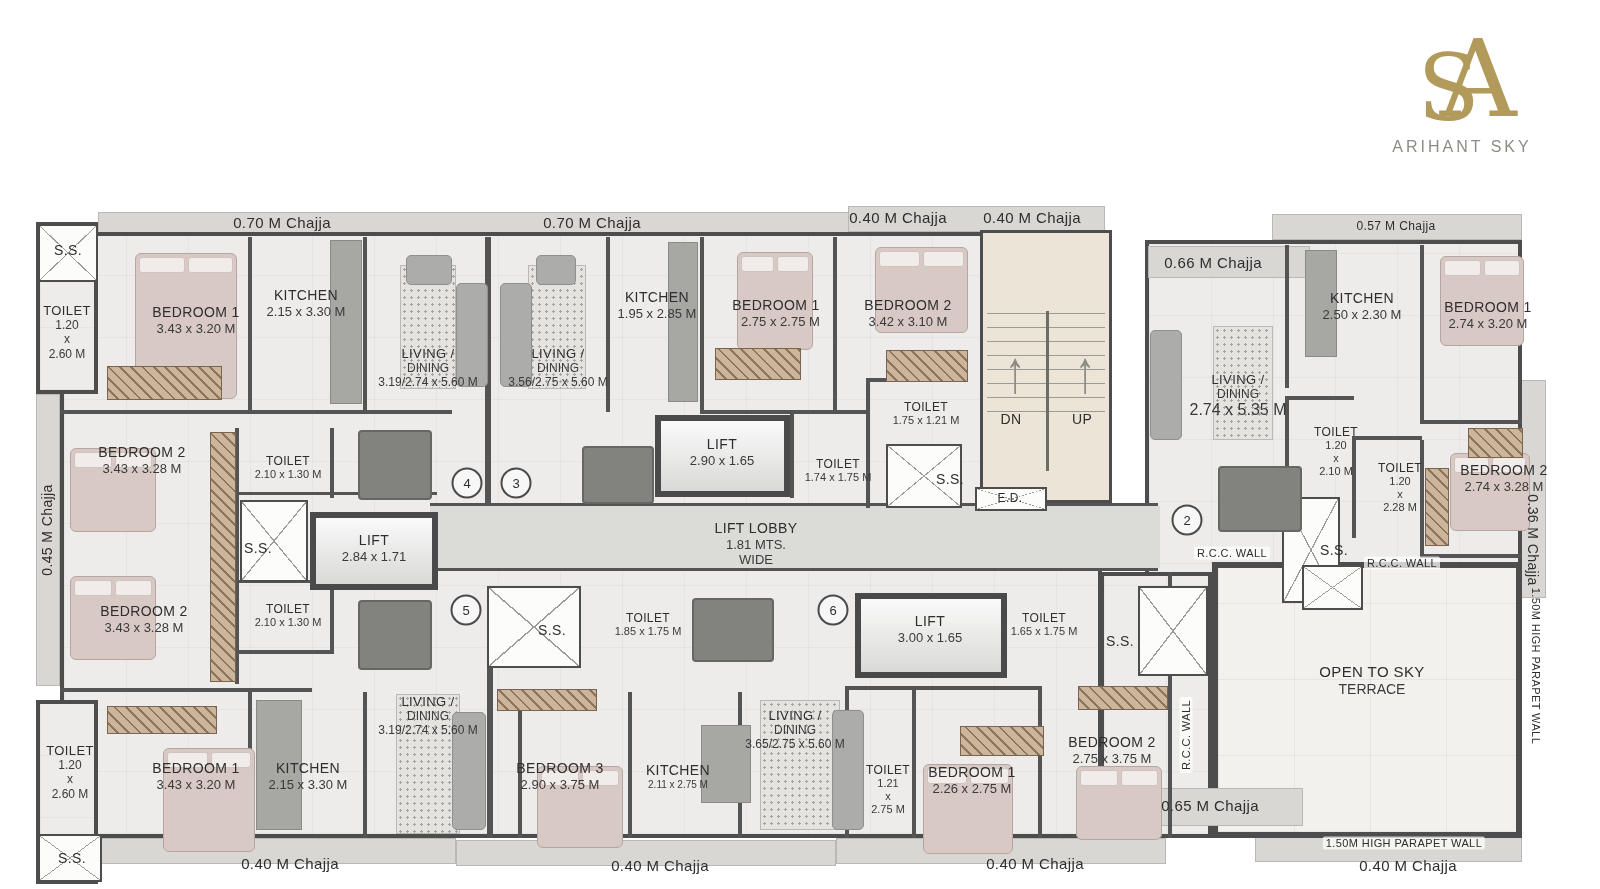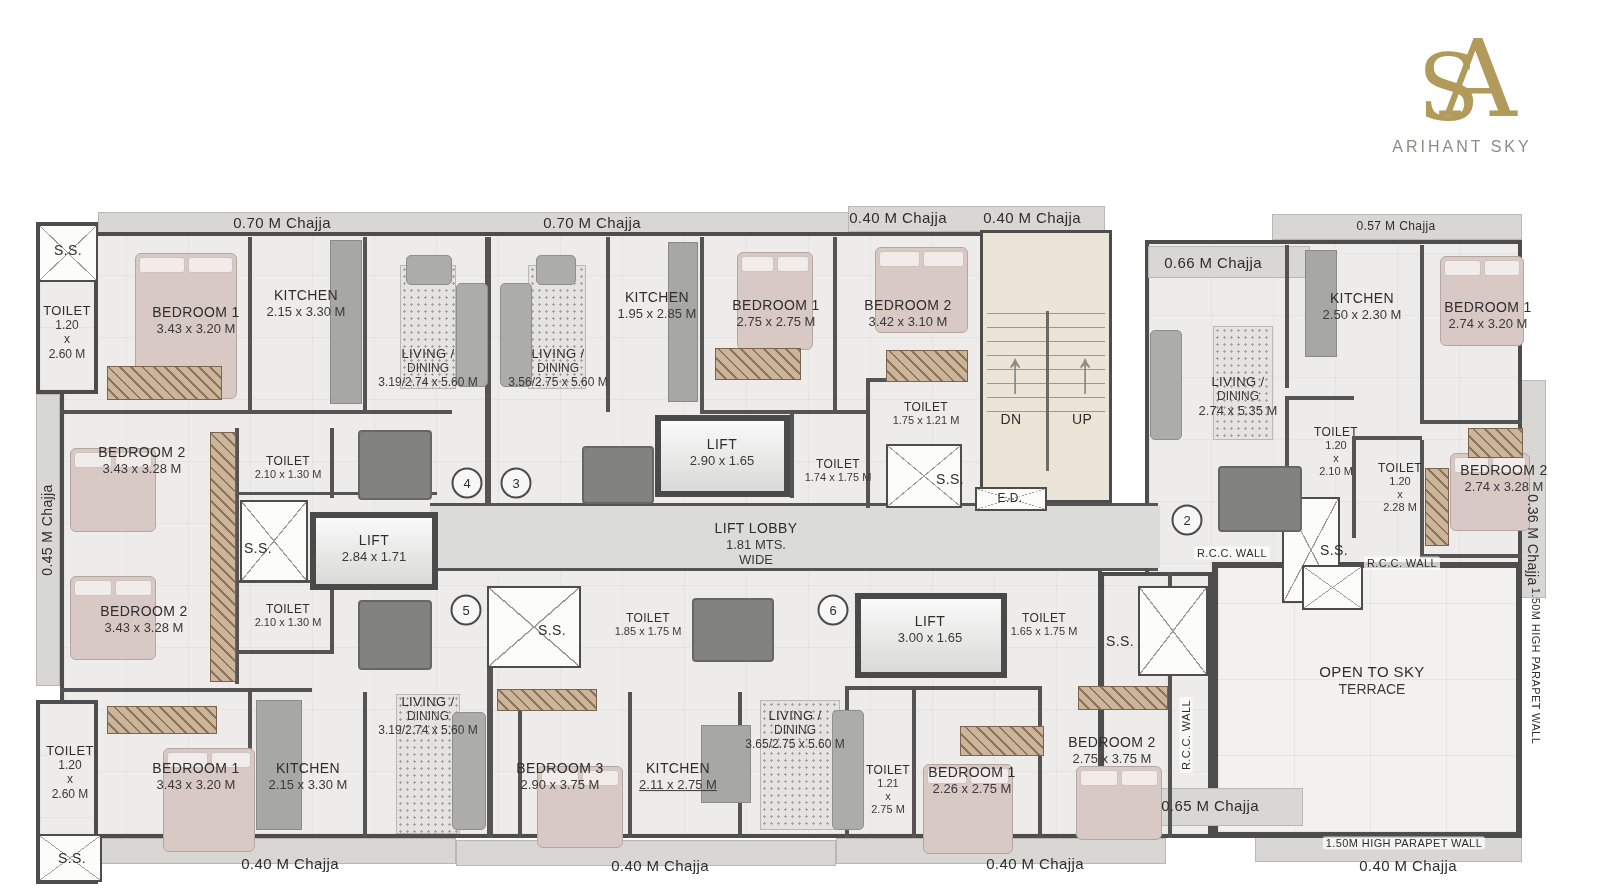--- a/index.html
+++ b/index.html
@@ -303,21 +303,21 @@
         <span class="t" style="font-size: 13px;">LIVING /</span>
         <span class="d" style="font-size: 12px;">DINING</span>
         <span class="d" style="font-size: 12px;">3.56/2.75 x 5.60 M</span>
       </div>
       <div class="lbl" style="left: 657px; top: 305px;">
         <span class="t" style="font-size: 14px;">KITCHEN</span>
         <span class="d" style="font-size: 13px;">1.95 x 2.85 M</span>
       </div>
       <div class="lbl" style="left: 776px; top: 313px;">
         <span class="t" style="font-size: 14px;">BEDROOM 1</span>
-        <span class="d" style="font-size: 13px;">2.75 x 2.75 M</span>
+        <span class="d" style="font-size: 13px; text-align: right;">2.75 x 2.75 M</span>
       </div>
       <div class="lbl" style="left: 908px; top: 313px;">
         <span class="t" style="font-size: 14px;">BEDROOM 2</span>
         <span class="d" style="font-size: 13px;">3.42 x 3.10 M</span>
       </div>
       <div class="lbl" style="left: 926px; top: 414px;">
         <span class="t" style="font-size: 12px;">TOILET</span>
         <span class="d" style="font-size: 11px;">1.75 x 1.21 M</span>
       </div>
       <div class="lbl" style="left: 1011px; top: 419px;">
@@ -411,21 +411,21 @@
         <span class="t" style="font-size: 13px;">LIVING /</span>
         <span class="d" style="font-size: 12px;">DINING</span>
         <span class="d" style="font-size: 12px;">3.19/2.74 x 5.60 M</span>
       </div>
       <div class="lbl" style="left: 560px; top: 776px;">
         <span class="t" style="font-size: 14px;">BEDROOM 3</span>
         <span class="d" style="font-size: 13px;">2.90 x 3.75 M</span>
       </div>
       <div class="lbl" style="left: 678px; top: 776px;">
         <span class="t" style="font-size: 14px;">KITCHEN</span>
-        <span class="d" style="font-size: 13px; text-decoration: underline;">2.11 x 2.75 M</span>
+        <span class="d" style="font-size: 10px;">2.11 x 2.75 M</span>
       </div>
       <div class="lbl" style="left: 795px; top: 730px;">
         <span class="t" style="font-size: 13px;">LIVING /</span>
         <span class="d" style="font-size: 12px;">DINING</span>
         <span class="d" style="font-size: 12px;">3.65/2.75 x 5.60 M</span>
       </div>
       <div class="lbl" style="left: 888px; top: 790px;">
         <span class="t" style="font-size: 12px;">TOILET</span>
         <span class="d" style="font-size: 11px;">1.21</span>
         <span class="d" style="font-size: 11px;">x</span>
@@ -446,21 +446,21 @@
         <span class="t" style="font-size: 14px;">KITCHEN</span>
         <span class="d" style="font-size: 13px;">2.50 x 2.30 M</span>
       </div>
       <div class="lbl" style="left: 1488px; top: 315px;">
         <span class="t" style="font-size: 14px;">BEDROOM 1</span>
         <span class="d" style="font-size: 13px;">2.74 x 3.20 M</span>
       </div>
       <div class="lbl" style="left: 1238px; top: 396px;">
         <span class="t" style="font-size: 13px;">LIVING /</span>
         <span class="d" style="font-size: 12px;">DINING</span>
-        <span class="d" style="font-size: 13px;">2.74 x 5.35 M</span>
+        <span class="d" style="font-size: 16px;">2.74 x 5.35 M</span>
       </div>
       <div class="lbl" style="left: 1336px; top: 452px;">
         <span class="t" style="font-size: 12px;">TOILET</span>
         <span class="d" style="font-size: 11px;">1.20</span>
         <span class="d" style="font-size: 11px;">x</span>
         <span class="d" style="font-size: 11px;">2.10 M</span>
       </div>
       <div class="lbl" style="left: 1400px; top: 488px;">
         <span class="t" style="font-size: 12px;">TOILET</span>
         <span class="d" style="font-size: 11px;">1.20</span>

